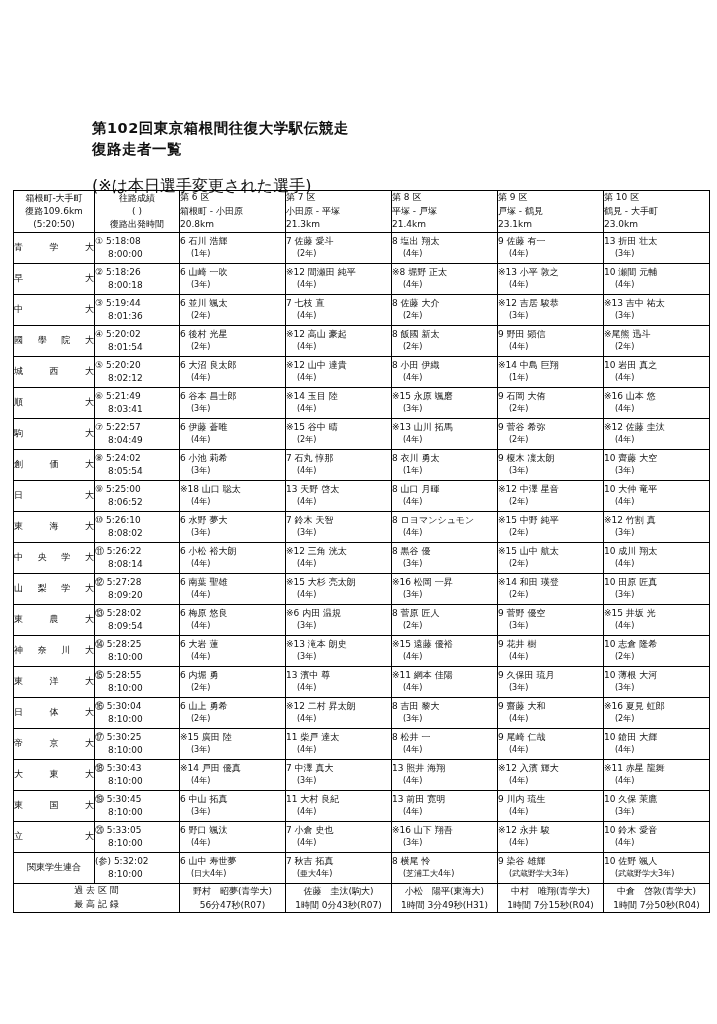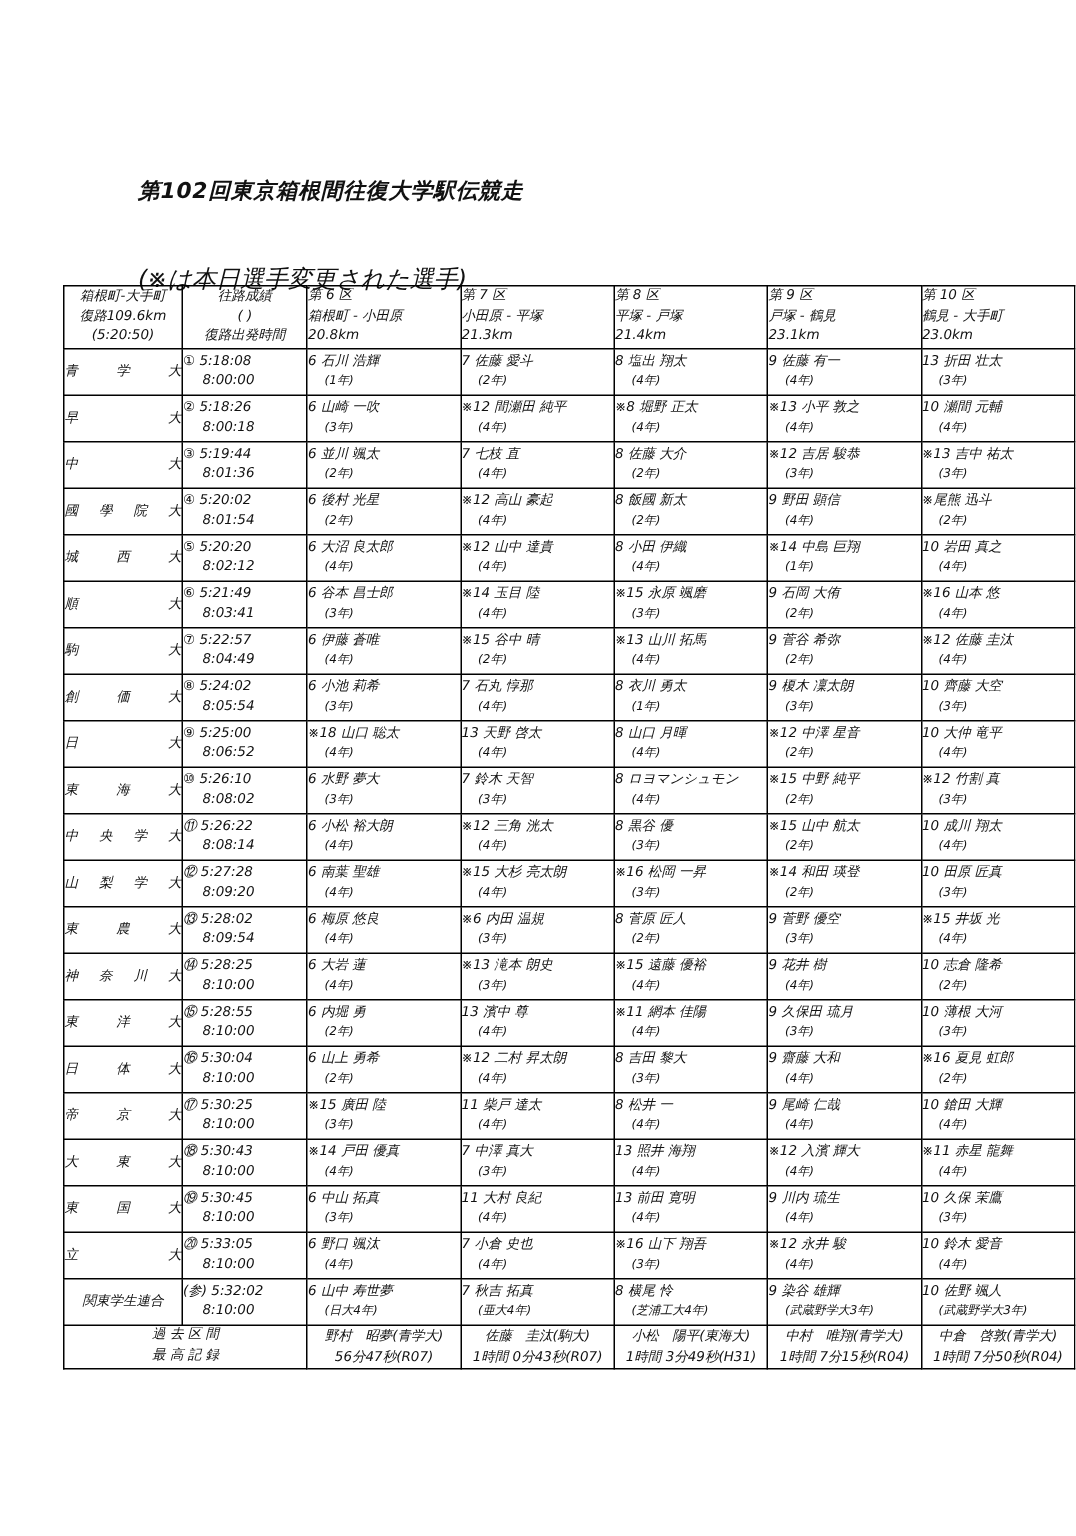--- a/index.html
+++ b/index.html
@@ -1,20 +1,20 @@
 <!DOCTYPE html>
 <html><head>
 <meta charset="utf-8">
 <style>
   html,body{margin:0;padding:0;background:#ffffff;}
   body{width:717px;height:1024px;font-family:"DejaVu Sans","Liberation Sans",sans-serif;color:#111;}
-  .page{position:relative;width:717px;height:780px;font-style:italic;}
+  .page{position:relative;width:717px;height:780px;}
   .title{position:absolute;left:92px;top:118px;font-size:14.5px;font-weight:bold;letter-spacing:.5px;line-height:1.45;}
   .note{position:absolute;left:92px;top:176px;font-size:16px;}
-  table.main{position:absolute;left:42px;top:190px;border-collapse:collapse;table-layout:fixed;border-radius:28px;}
+  table.main{position:absolute;left:13px;top:190px;border-collapse:collapse;table-layout:fixed;border-radius:28px;}
   table.main td{border:1px solid #000;vertical-align:middle;padding:0;font-size:9px;}
   .hdr-left{width:80px;text-align:center;font-size:9.5px;line-height:1.45;padding:3px 0;}
   .hdr-time{width:84px;text-align:center;font-size:9.5px;line-height:1.45;padding:3px 0;margin-top:43px;}
   .hdr-leg{width:105px;text-align:left;font-size:9.5px;line-height:1.5;padding:3px 0;}
   .uni{width:80px;height:30px;font-size:11px;letter-spacing:0;padding:0 5px;}
   .uni span{display:flex;justify-content:space-between;}
   .uni .nm{display:inline-block;}
   .tm{width:84px;font-size:9px;line-height:1.4;padding:2px 4px 2px 2px;white-space:nowrap;}
   .tm .r1{display:block;}
   .tm .r2{display:block;padding-left:13px;}
@@ -28,20 +28,21 @@
   .relay td{font-size:8.7px;}
   .relayname{font-size:9.5px;letter-spacing:0;padding:0 3px;text-align:center;}
 </style>
 </head>
 <body>
 
 <div class="page">
 
   <div class="title">
     <div>第102回東京箱根間往復大学駅伝競走</div>
+    <div>復路走者一覧</div>
   </div>
 
   <div class="note">(※は本日選手変更された選手)</div>
 
   <table class="main">
     <thead>
       <tr>
         <td class="hdr-left">
           <div>箱根町-大手町</div>
           <div>復路109.6km</div>

